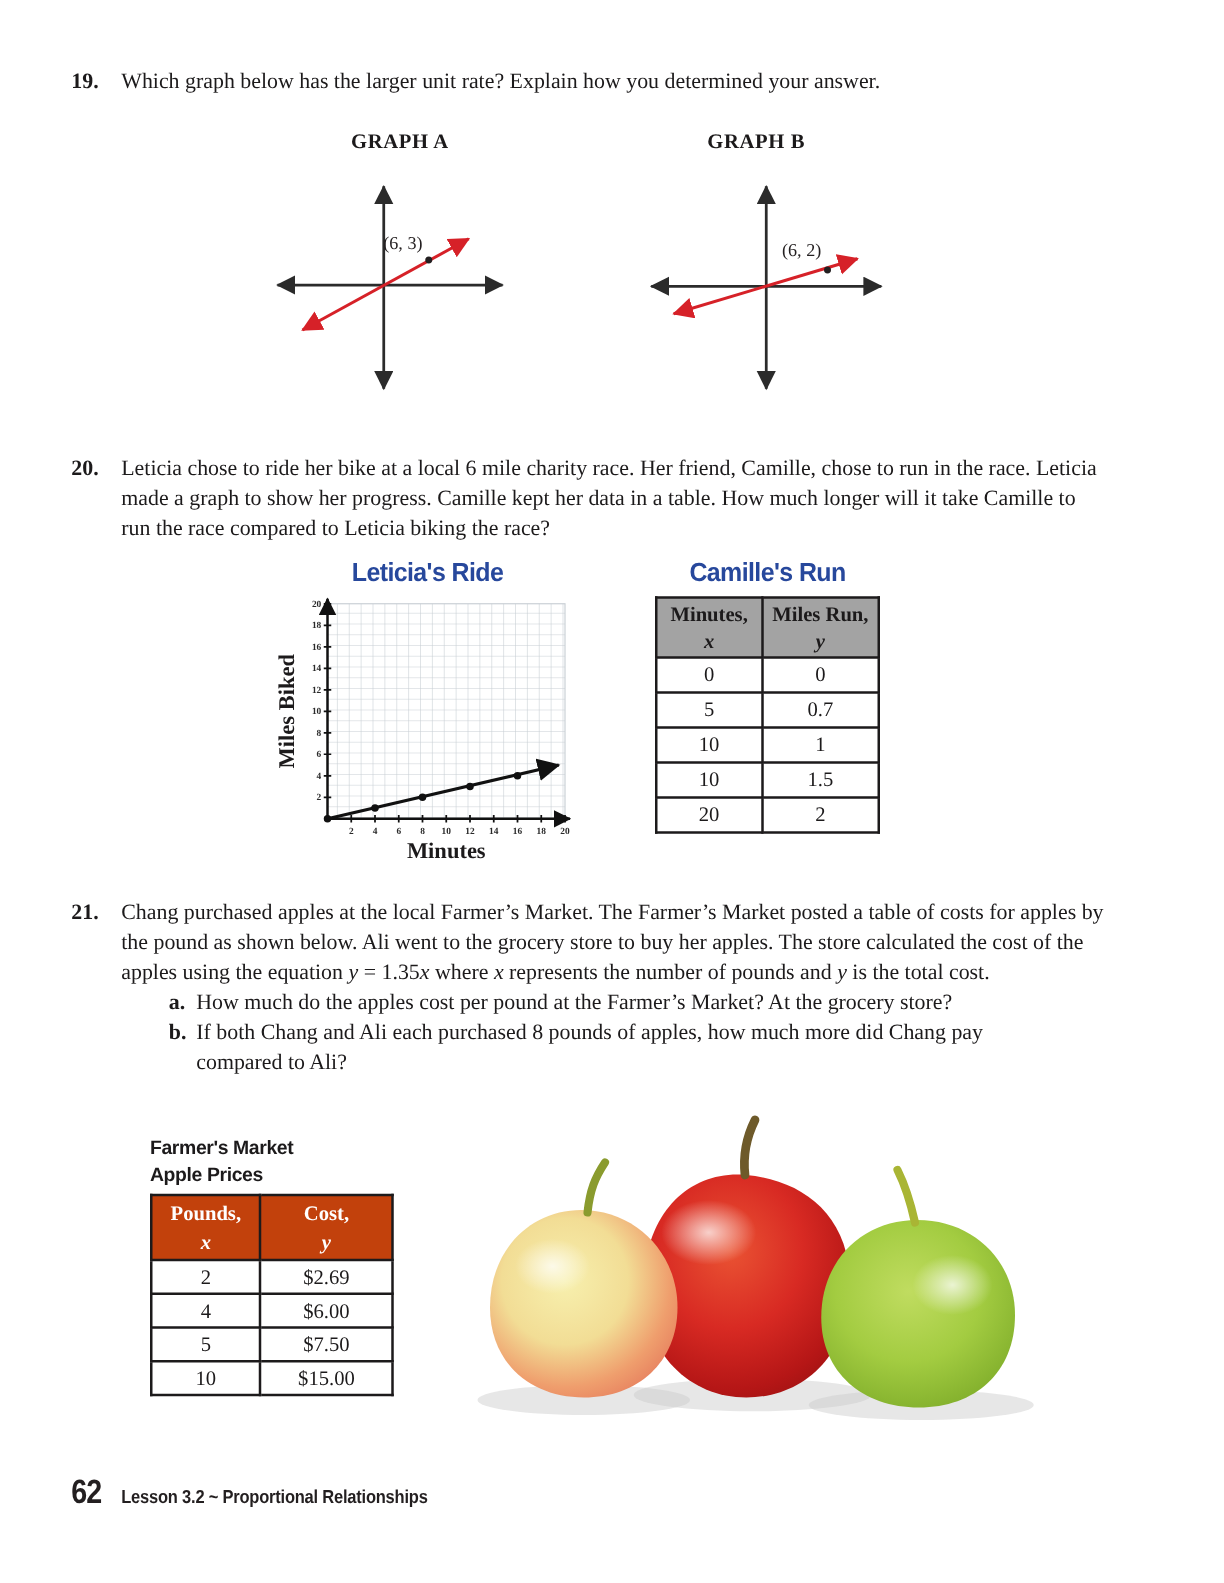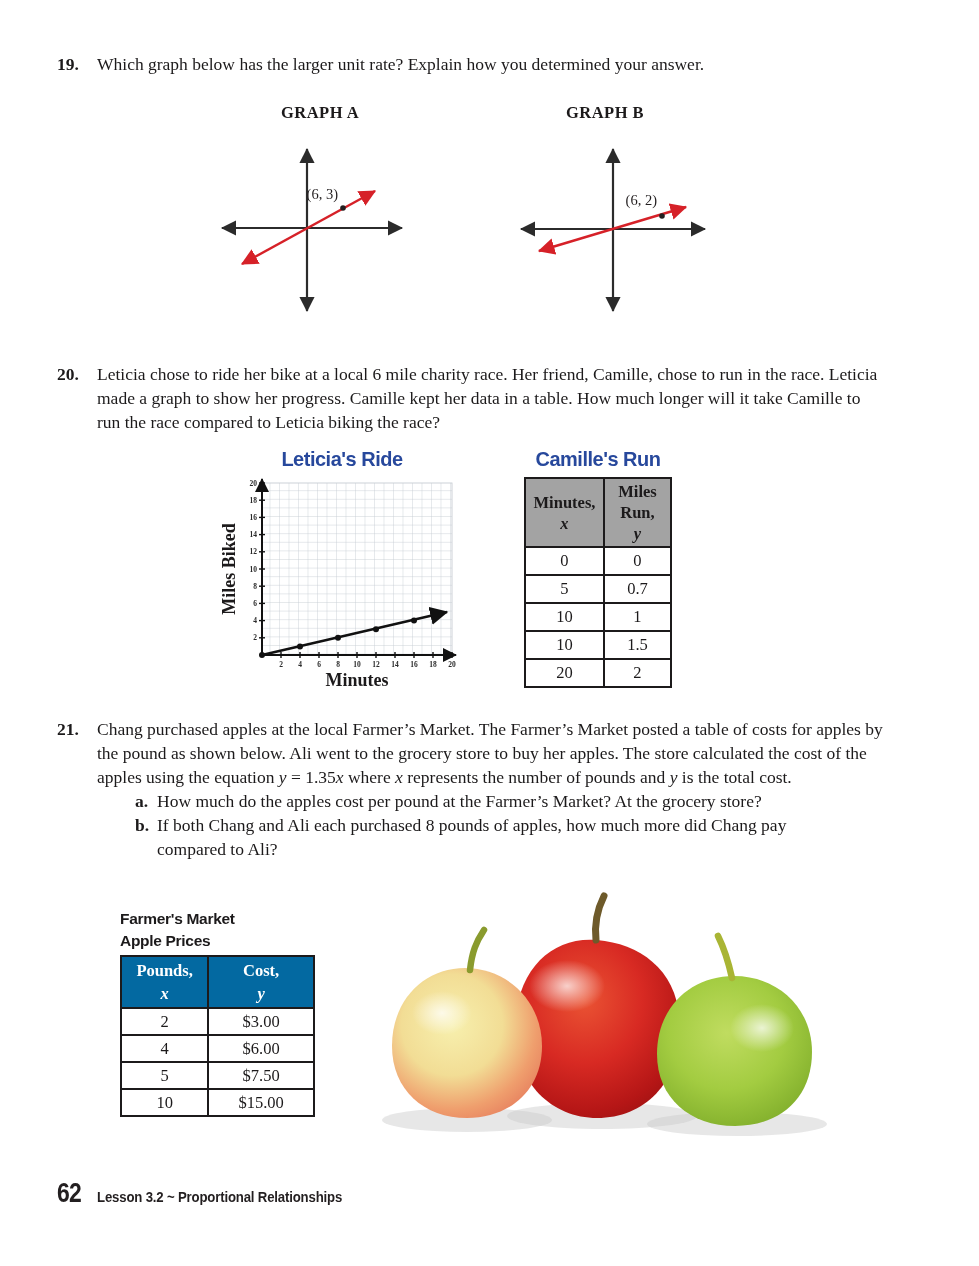--- a/index.html
+++ b/index.html
@@ -23,21 +23,21 @@
              transform:scaleX(.95);transform-origin:center;}
   .fm-title{font-family:"Liberation Sans",sans-serif;font-weight:bold;color:#1c1a1b;
             font-size:15.5px;line-height:22px;letter-spacing:-0.3px;}
   
   table.dtable{border-collapse:collapse;}
   table.dtable th,table.dtable td{border:2px solid #1c1a1b;text-align:center;
       font-family:"Liberation Serif",serif;}
   table.dtable td{font-size:16.5px;background:#ffffff;}
   .camille th{background:#a3a3a3;font-size:16.5px;font-weight:bold;line-height:21px;padding:2px 6px;}
   .camille td{height:24px;}
-  .farmers th{background:#0369a1;color:#ffffff;font-size:16.5px;font-weight:bold;line-height:23px;padding:2px 6px;}
+  .farmers th{background:#c2410c;color:#ffffff;font-size:16.5px;font-weight:bold;line-height:23px;padding:2px 6px;}
   .farmers td{height:23px;font-size:16.5px;}
   
   .foot{display:flex;align-items:baseline;gap:12px;font-family:"Liberation Sans",sans-serif;color:#231f20;}
   .foot-num{font-size:27px;font-weight:bold;transform:scaleX(.85);transform-origin:left;letter-spacing:-1px;}
   .foot-label{font-size:15px;font-weight:bold;transform:scaleX(.88);transform-origin:left;letter-spacing:-0.2px;}
   svg text{font-family:"Liberation Serif",serif;}
 </style>
 </head>
 <body>
 
@@ -154,21 +154,21 @@
       <circle cx="116" cy="164.8" r="3"></circle>
       <circle cx="154" cy="156.2" r="3"></circle>
       <circle cx="192" cy="147.6" r="3"></circle>
     </g>
 
     <text x="13" y="96" transform="rotate(-90 13 96)" text-anchor="middle" font-size="18" font-weight="bold" fill="#1c1a1b">Miles Biked</text>
     <text x="135" y="213" text-anchor="middle" font-size="18" font-weight="bold" fill="#1c1a1b">Minutes</text>
   </svg>
 </div>
 
-<div class="abs" style="left:524px;top:447px;width:148px;">
+<div class="abs" style="left:524px;top:447px;width:180px;">
   <div class="fig-title">Camille's Run</div>
   <table class="dtable camille" style="margin:6px auto 0 auto;">
     <thead>
       <tr>
         <th style="width:72px;">
           <span>Minutes,</span><br>
           <i class="var">x</i>
         </th>
         <th style="width:86px;">
           <span>Miles Run,</span><br>
@@ -230,21 +230,21 @@
         </th>
         <th style="width:94px;">
           <span>Cost,</span><br>
           <i class="var">y</i>
         </th>
       </tr>
     </thead>
     <tbody>
       <tr>
         <td>2</td>
-        <td>$3.00</td>
+        <td>$2.69</td>
       </tr>
       <tr>
         <td>4</td>
         <td>$6.00</td>
       </tr>
       <tr>
         <td>5</td>
         <td>$7.50</td>
       </tr>
       <tr>

